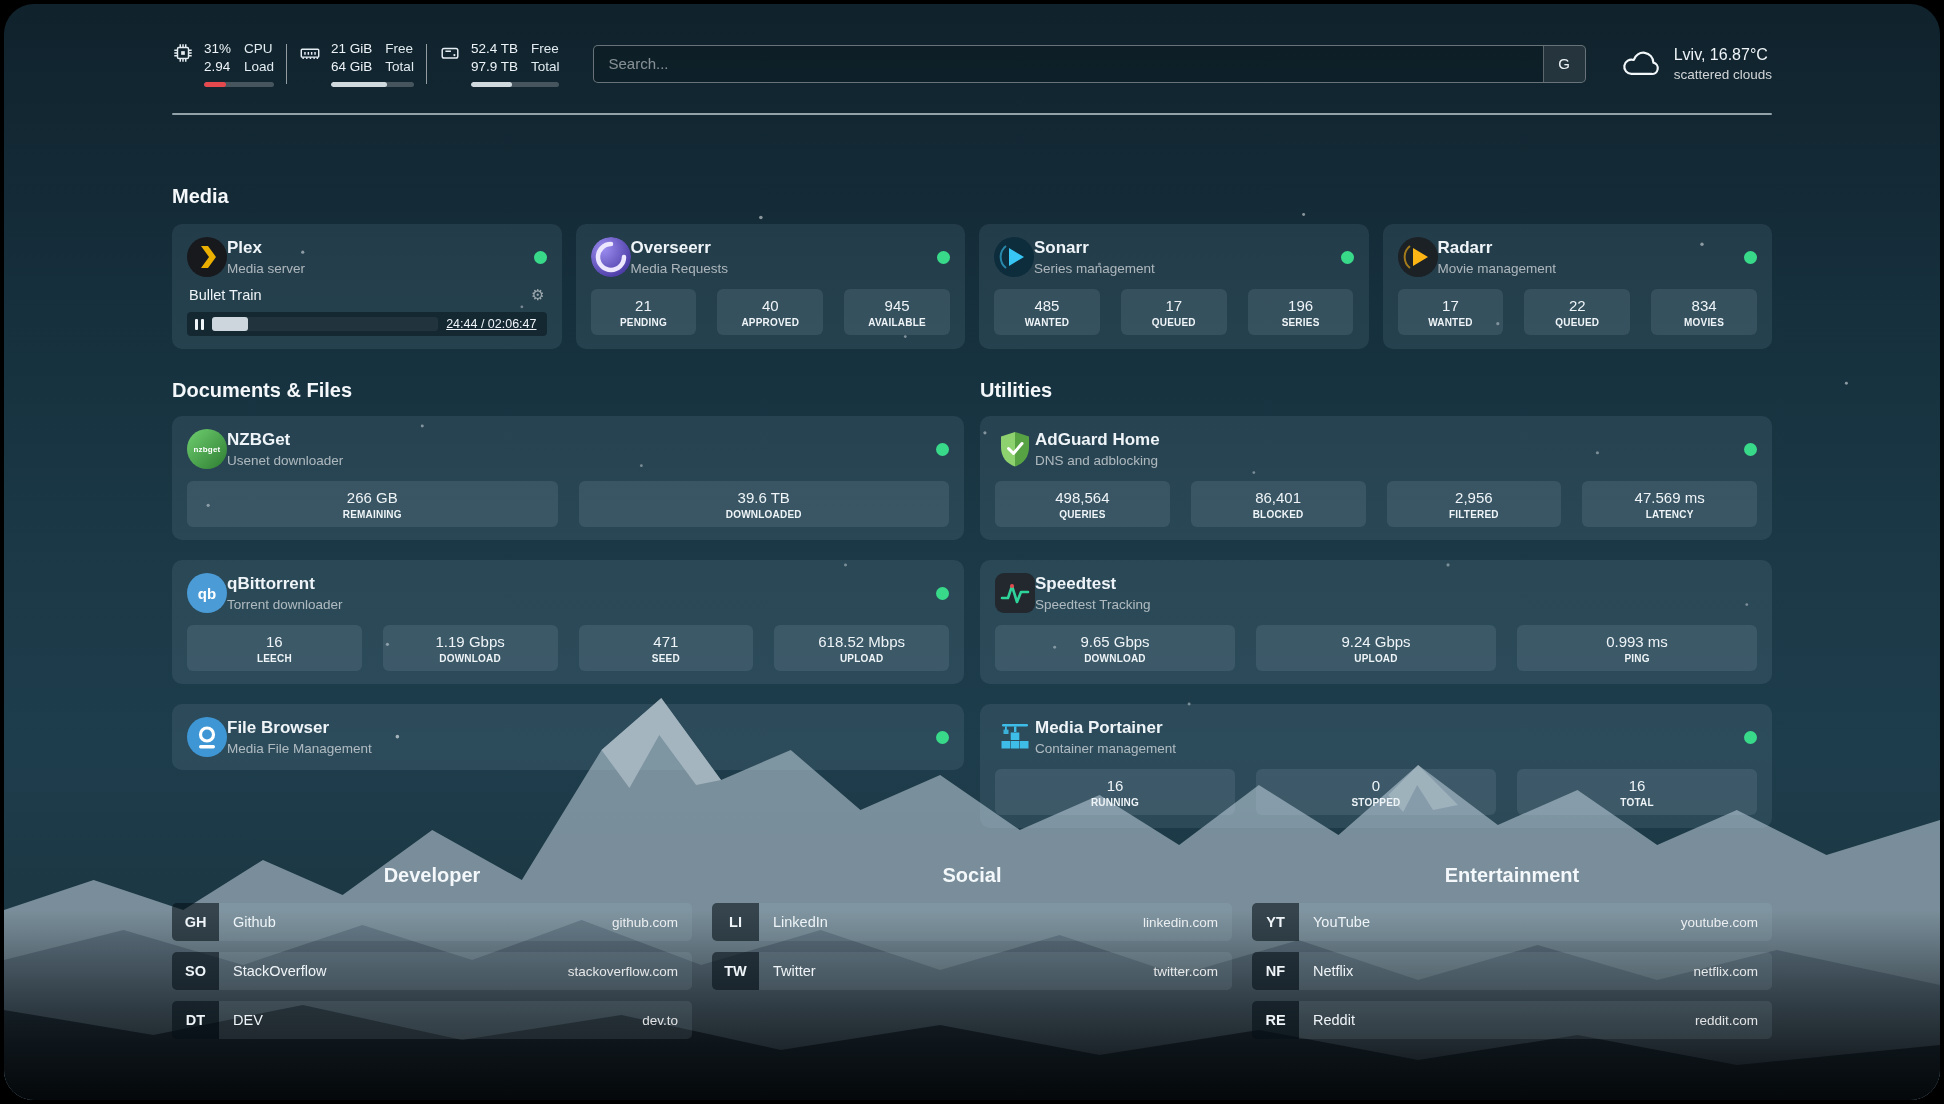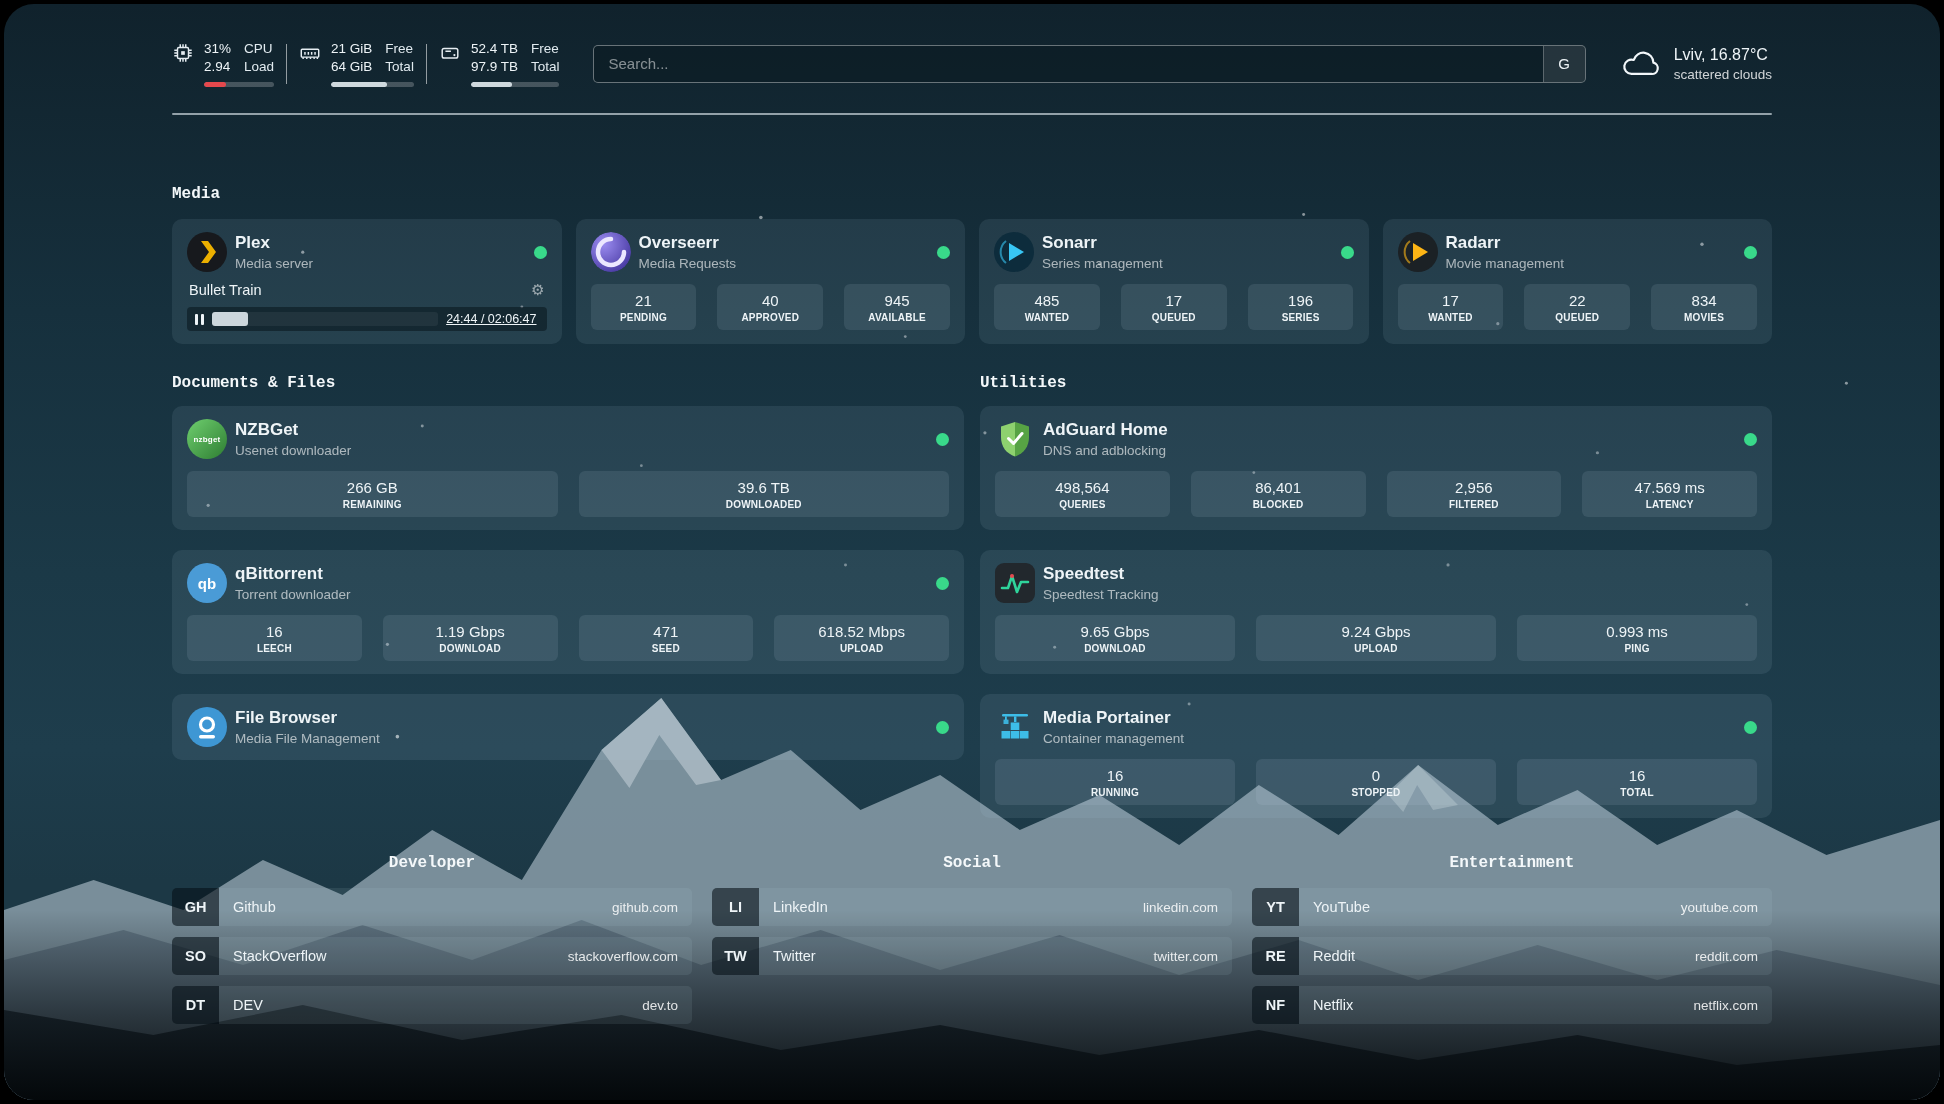--- a/index.html
+++ b/index.html
@@ -34,25 +34,25 @@
   .search-box input::placeholder{color:rgba(255,255,255,0.5);}
   .engine-btn{width:42px;display:flex;align-items:center;justify-content:center;
     background:rgba(255,255,255,0.10);border-left:1px solid rgba(255,255,255,0.25);
     font-size:15px;cursor:pointer;}
   .weather{display:flex;align-items:center;gap:12px;}
   .weather .l1{font-size:16px;}
   .weather .l2{font-size:13.5px;color:rgba(255,255,255,0.8);margin-top:3px;}
   .divider{height:2px;background:rgba(233,243,248,0.6);margin-top:26px;border-radius:1px;}
 
   
-  .section-title{font-size:16px;font-weight:700;color:#f4f8fa;font-family:Liberation Mono, monospace;}
+  .section-title{font-size:20px;font-weight:700;color:#f4f8fa;}
   .media-title{margin-top:70px;}
   .media-grid{display:grid;grid-template-columns:repeat(4,1fr);gap:14px;margin-top:16px;}
   .card{position:relative;background:rgba(176,207,222,0.10);border-radius:10px;padding:13px 15px;cursor:pointer;}
-  .card-header{display:flex;align-items:center;gap:8px;}
+  .card-header{display:flex;align-items:center;gap:0;}
   .app-icon{width:40px;height:40px;border-radius:50%;display:flex;align-items:center;justify-content:center;flex:none;overflow:hidden;}
   .app-icon.sq{border-radius:9px;}
   .app-icon.plain{background:transparent;border-radius:0;}
   .name{font-size:17px;font-weight:600;}
   .sub{font-size:13.5px;color:rgba(255,255,255,0.62);margin-top:3px;}
   .status-dot{width:13px;height:13px;border-radius:50%;background:#39d98a;margin-left:auto;flex:none;}
   .stats{display:flex;gap:21px;margin-top:12px;}
   .stat{flex:1;background:rgba(198,222,234,0.11);border-radius:6px;padding:8px 4px 7px;text-align:center;}
   .stat .v{font-size:15px;}
   .stat .l{font-size:10px;font-weight:700;margin-top:3px;letter-spacing:.2px;}
@@ -606,31 +606,31 @@
         <div class="section-title bk-title">Entertainment</div>
         <div class="bk-rows">
           <div class="bk-row">
             <div class="bk-abbr">YT</div>
             <div class="bk-body">
               <span class="bk-name">YouTube</span>
               <span class="bk-url">youtube.com</span>
             </div>
           </div>
           <div class="bk-row">
+            <div class="bk-abbr">NF</div>
+            <div class="bk-body">
+              <span class="bk-name">Netflix</span>
+              <span class="bk-url">netflix.com</span>
+            </div>
+          </div>
+          <div class="bk-row">
             <div class="bk-abbr">RE</div>
             <div class="bk-body">
               <span class="bk-name">Reddit</span>
               <span class="bk-url">reddit.com</span>
-            </div>
-          </div>
-          <div class="bk-row">
-            <div class="bk-abbr">NF</div>
-            <div class="bk-body">
-              <span class="bk-name">Netflix</span>
-              <span class="bk-url">netflix.com</span>
             </div>
           </div>
         </div>
       </div>
 
     </div>
   </div>
 </div>
 
 </body></html>

